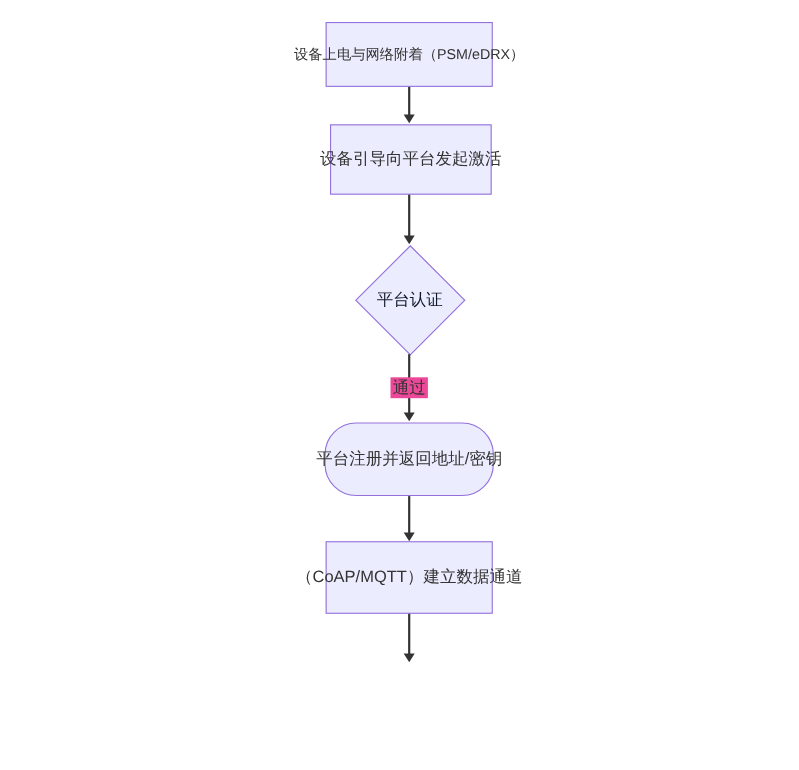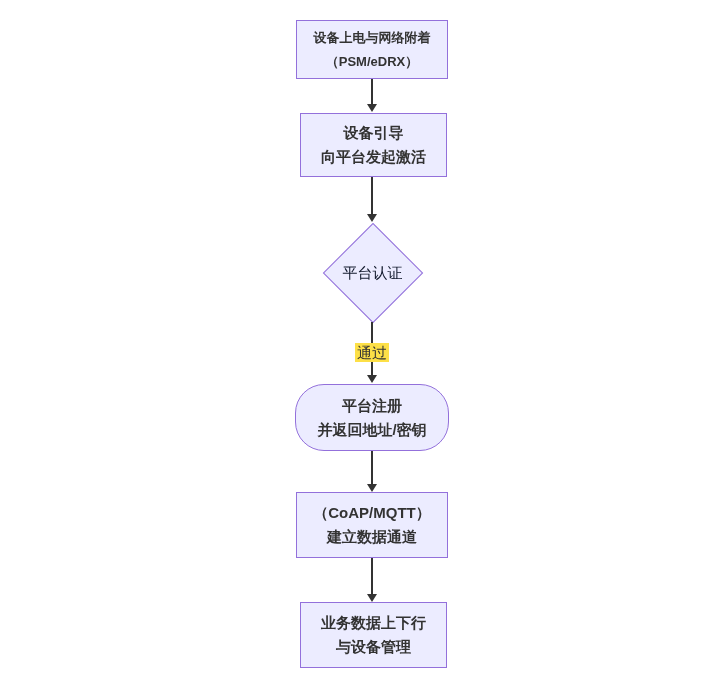--- a/index.html
+++ b/index.html
@@ -15,27 +15,26 @@
     background: #ffffff;
     overflow: hidden;
   }
   .node {
     position: absolute;
     box-sizing: border-box;
     background: #ECECFF;
     border: 1px solid #9370DB;
     color: #333333;
     display: flex;
-    flex-direction: column;
+    flex-direction: row;
     align-items: center;
     justify-content: center;
     text-align: center;
     line-height: 24px;
     font-size: 15px;
-    font-weight: bold;
   }
   .node .line { white-space: nowrap; }
   .small-text { font-size: 13px; }
 
   
   .diamond-wrap {
     position: absolute;
     left: 322px;
     top: 222px;
     width: 101px;
@@ -84,21 +83,21 @@
     width: 0;
     height: 0;
     margin-left: -5px;
     border-left: 5px solid transparent;
     border-right: 5px solid transparent;
     border-top: 8px solid #333333;
   }
   .edge-label {
     position: absolute;
     transform: translateX(-50%);
-    background: #fde047;
+    background: #ec4899;
     color: #333333;
     font-size: 15px;
     line-height: 19px;
     padding: 0 2px;
     white-space: nowrap;
   }
 </style>
 </head>
 <body>
 
@@ -148,18 +147,14 @@
   <div class="node" style="left:296px; top:492px; width:152px; height:66px;">
     <div class="line">（CoAP/MQTT）</div>
     <div class="line">建立数据通道</div>
   </div>
 
   <div class="arrow" style="left:372px; top:558px; height:44px;">
     <div class="shaft"></div>
     <div class="head"></div>
   </div>
 
-  <div class="node" style="left:300px; top:602px; width:147px; height:66px;">
-    <div class="line">业务数据上下行</div>
-    <div class="line">与设备管理</div>
-  </div>
 
 </div>
 
 </body></html>

